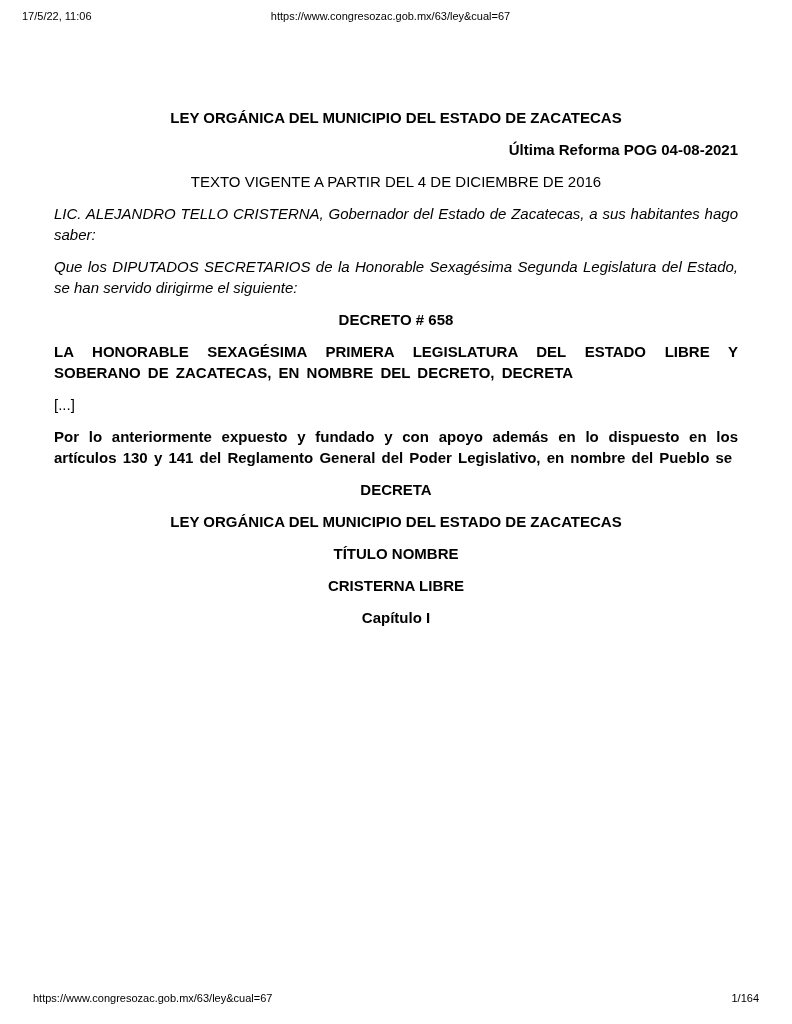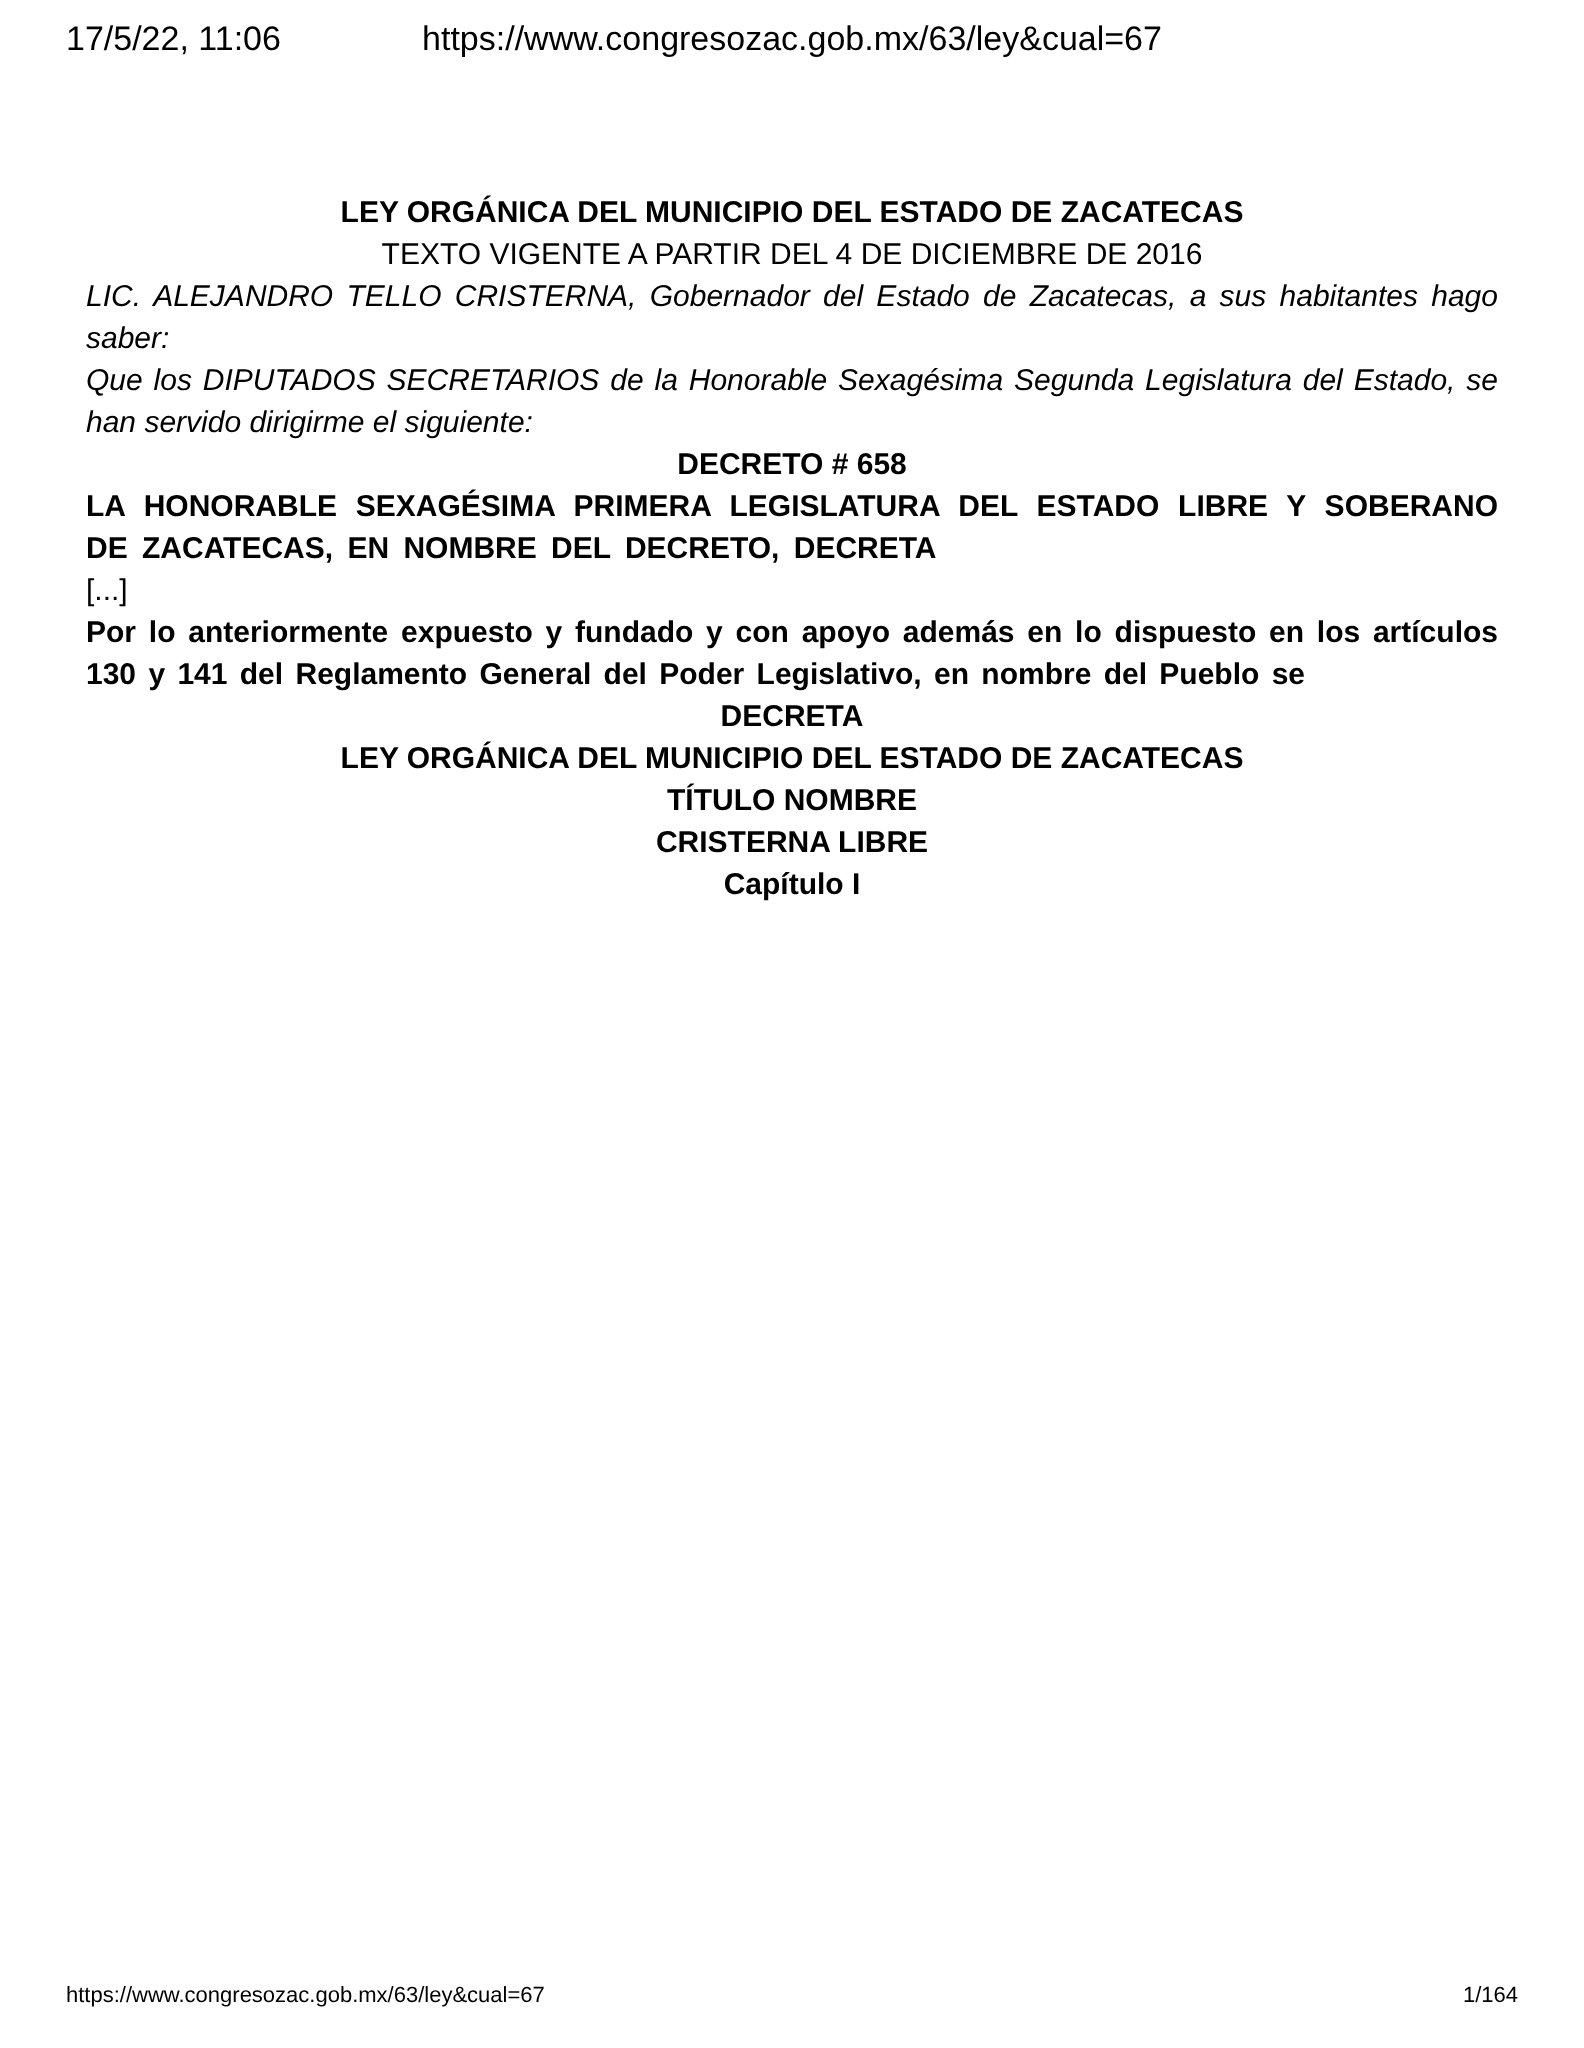--- a/index.html
+++ b/index.html
@@ -11,24 +11,24 @@
       font-family: "Liberation Sans", sans-serif;
       color: #000000;
       position: relative;
       overflow: hidden;
     }
 
     
     .print-header {
       position: absolute;
       top: 10px;
-      left: 33px;
+      left: 22px;
       right: 33px;
       height: 14px;
-      font-size: 17px;
+      font-size: 11px;
       color: #000000;
     }
     .print-header .datetime {
       position: absolute;
       left: 0;
       top: 0;
     }
     .print-header .url {
       position: absolute;
       left: 0;
@@ -60,21 +60,21 @@
     .document {
       position: absolute;
       top: 0;
       left: 43px;
       right: 43px;
       padding-top: 96px;
       font-size: 15px;
       line-height: 21px;
     }
     .document p, .document h1 {
-      margin: 0;
+      margin: 11px;
       font-size: 15px;
       line-height: 21px;
     }
     .center  { text-align: center; }
     .right   { text-align: right; }
     .justify { text-align: justify; }
     .bold    { font-weight: bold; }
     .italic  { font-style: italic; }
 
     .reform-note        { margin-top: 40px; }
@@ -97,20 +97,21 @@
 
 <header class="print-header">
   <span class="datetime">17/5/22, 11:06</span>
   <span class="url">https://www.congresozac.gob.mx/63/ley&amp;cual=67</span>
 </header>
 
 <main class="document">
 
   <h1 class="center bold">LEY ORGÁNICA DEL MUNICIPIO DEL ESTADO DE ZACATECAS</h1>
 
+  <p class="right bold reform-note">Última Reforma POG 04-08-2021</p>
 
 
   <p class="center vigencia">TEXTO VIGENTE A PARTIR DEL 4 DE DICIEMBRE DE 2016</p>
 
   <p class="justify italic governor-statement">LIC. ALEJANDRO TELLO CRISTERNA, Gobernador del Estado de Zacatecas, a sus habitantes hago saber:</p>
 
   <p class="justify italic secretaries">Que los DIPUTADOS SECRETARIOS de la Honorable Sexagésima Segunda Legislatura del Estado, se han servido dirigirme el siguiente:</p>
 
   <p class="center bold decree-number">DECRETO # 658</p>
 

